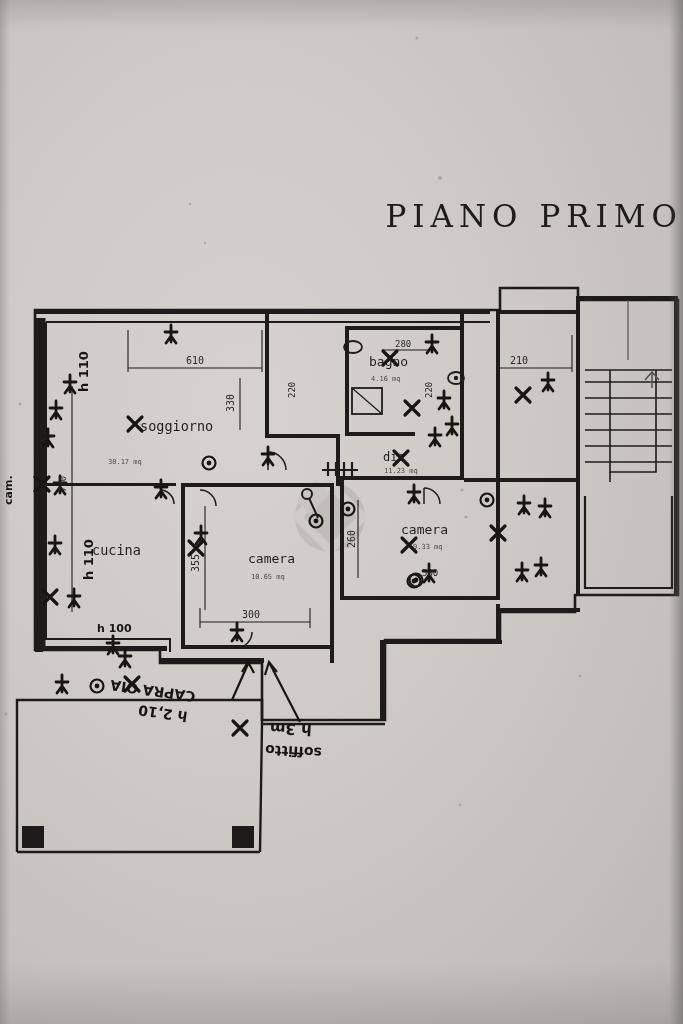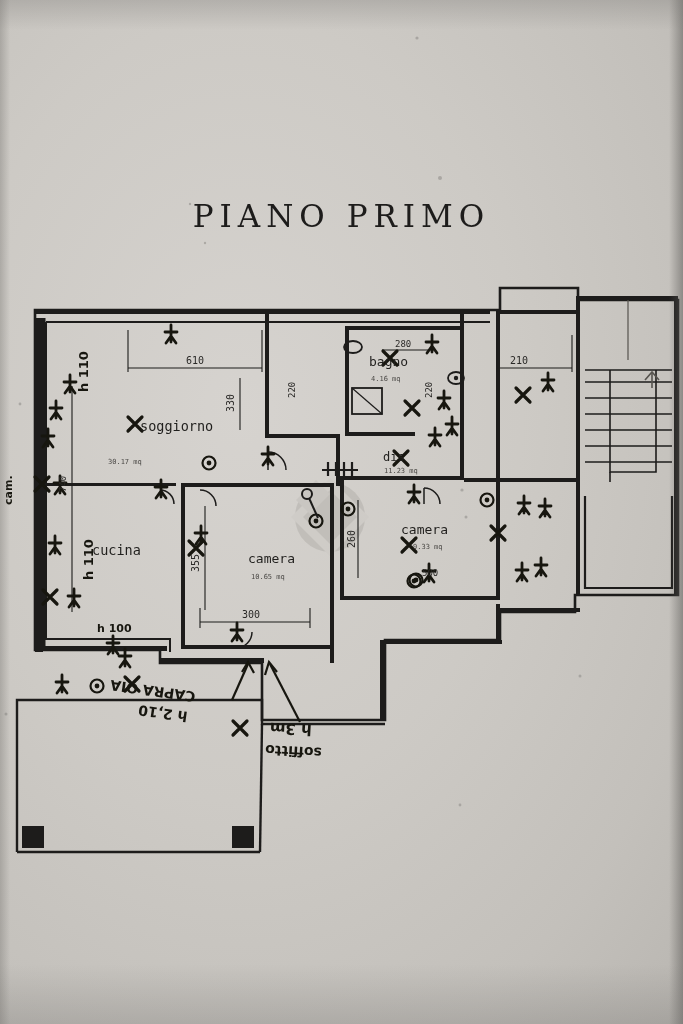--- a/index.html
+++ b/index.html
@@ -55,21 +55,21 @@
     position: absolute;
     left: 0; bottom: 0; width: 683px; height: 60px;
     background: linear-gradient(to bottom, rgba(120,118,114,0.0), rgba(120,118,115,0.30));
   }
 
   #title {
     position: absolute;
     left: 0;
     top: 198px;
     width: 683px;
-    text-align: center;
+    text-align: right;
     font-family: "DejaVu Serif", serif;
     font-size: 31px;
     letter-spacing: 6px;
     color: #1d1c1b;
   }
 
   #plan {
     position: absolute;
     left: 0;
     top: 0;

